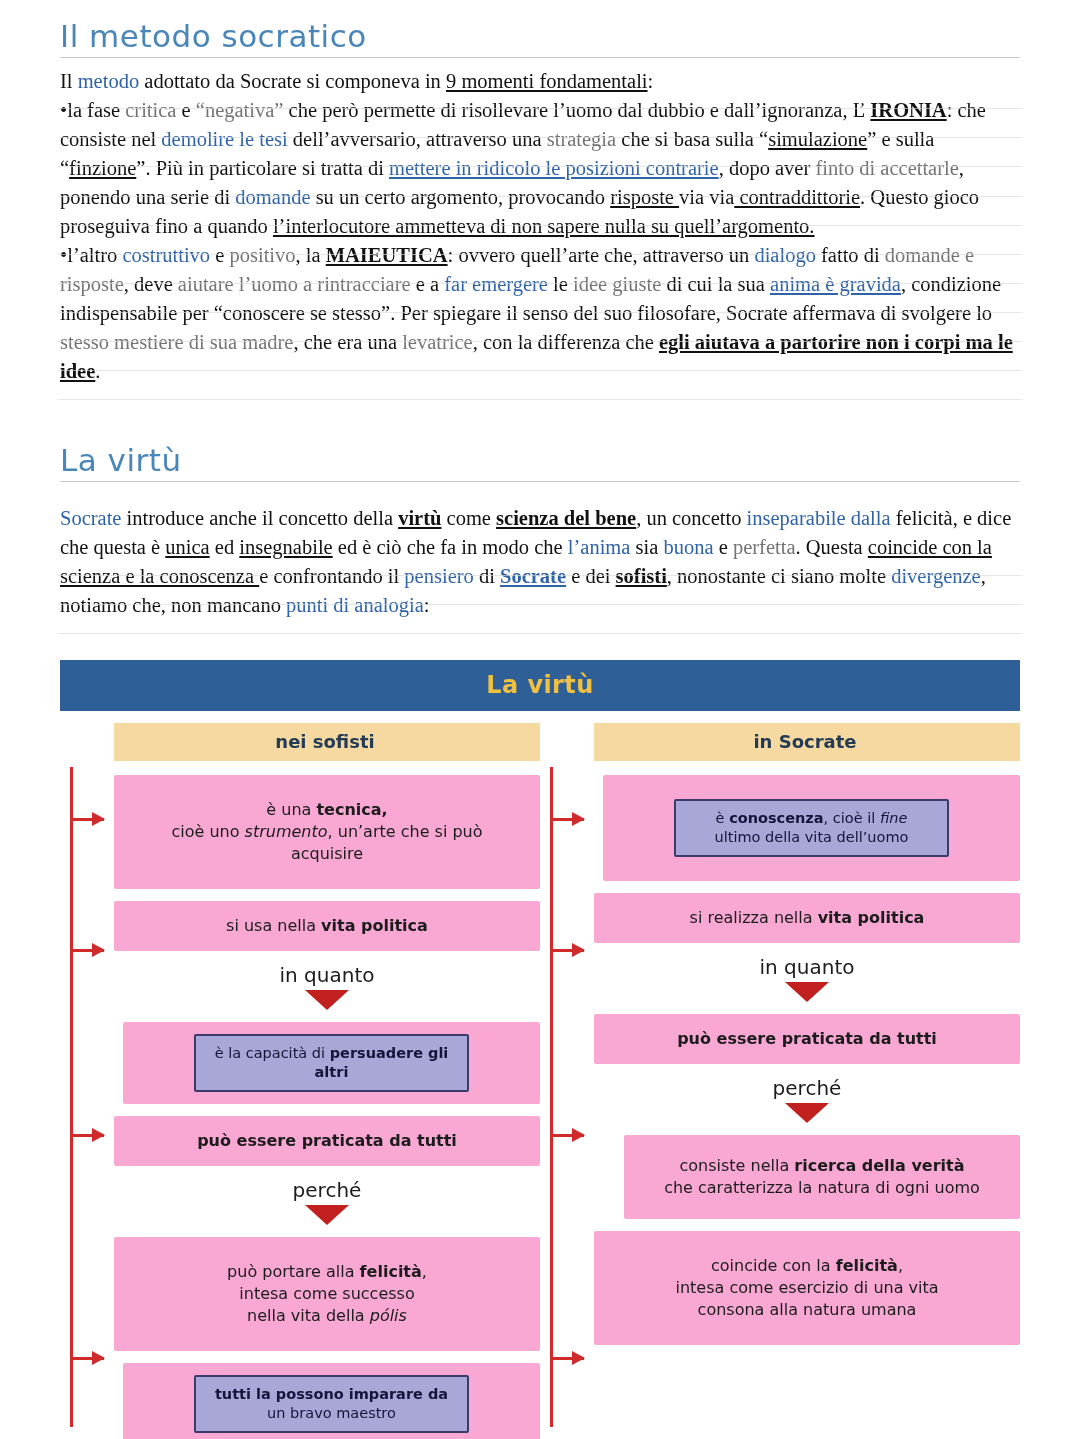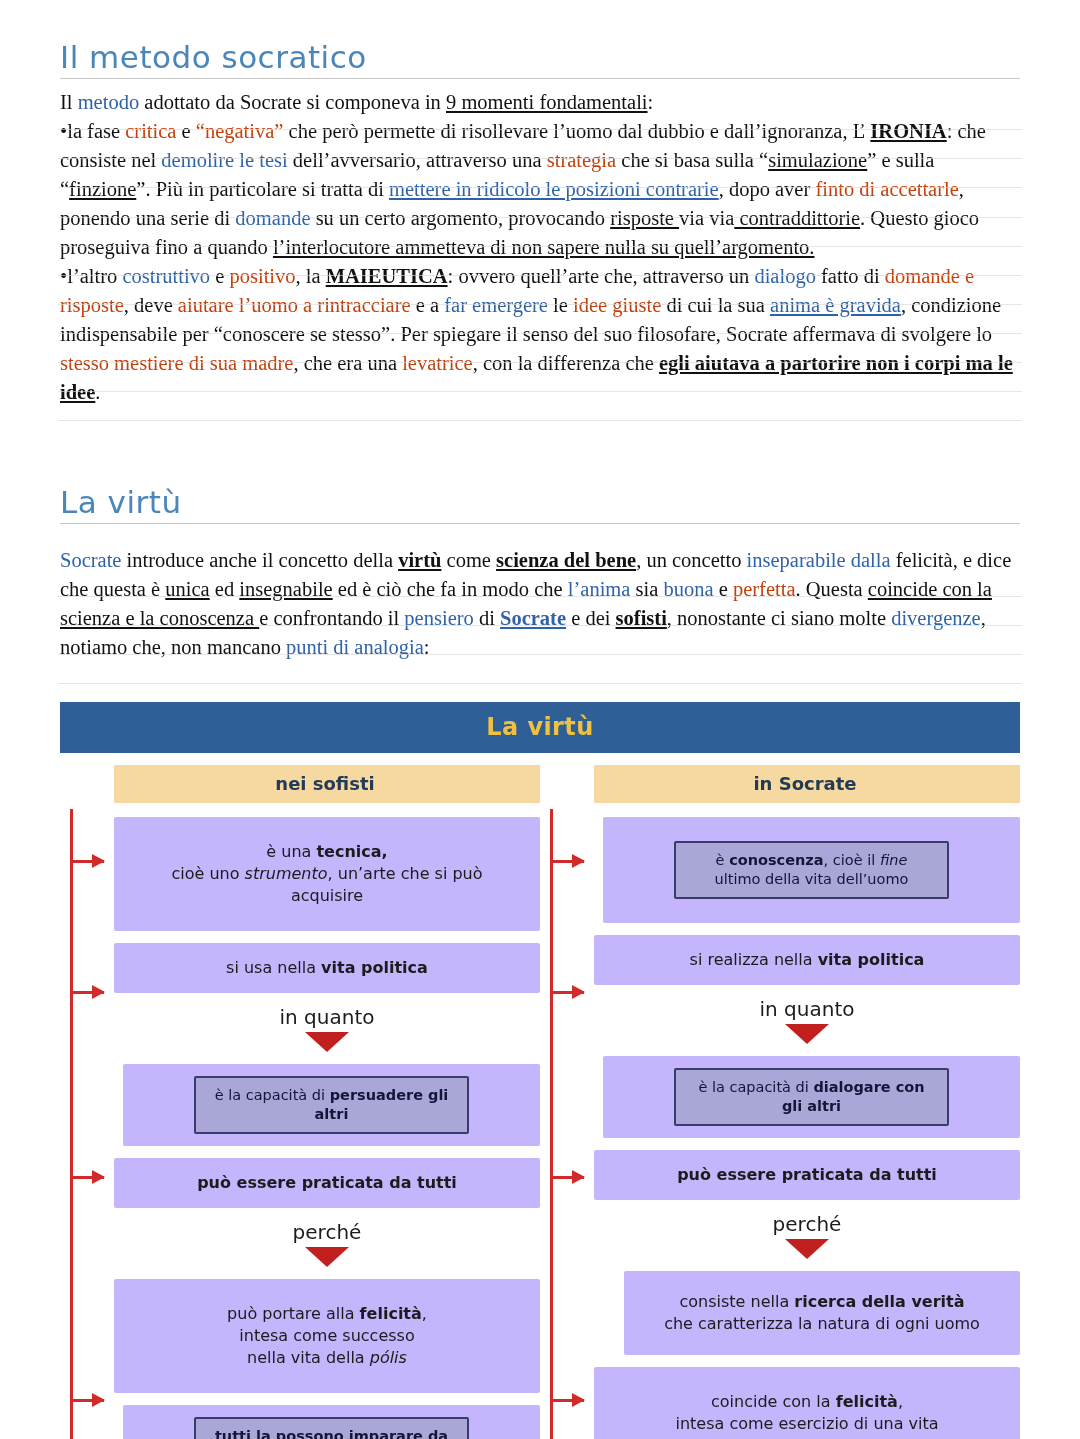--- a/index.html
+++ b/index.html
@@ -30,35 +30,35 @@
     font-size: 31px;
     letter-spacing: 0.5px;
     margin: 0;
     padding: 0 0 2px 60px;
   }
   .heading-rule {
     border-bottom: 1px solid #c9c9c9;
     margin: 0 60px 0 60px;
     height: 1px;
   }
-  .heading-wrap { padding-top: 18px; margin-top: 21px; }
+  .heading-wrap { padding-top: 18px; }
   .heading-wrap.second { padding-top: 56px; }
 
   
   .body-text {
     font-size: 20.5px;
     line-height: 29px;
     padding: 9px 60px 0 60px;
     text-align: left;
     color: #111111;
   }
   .body-text p { margin: 0; }
 
   .blue { color: #2f63a8; }
-  .green { color: #c2410c; }
+  .green { color: #737373; }
   .b { font-weight: normal; }
   .u { text-decoration: underline; }
   .bu { font-weight: bold; text-decoration: underline; text-align: right; }
   .bullet { font-size: 20.5px; }
 
   
   .ruled {
     position: absolute;
     left: 58px;
     right: 58px;
@@ -97,21 +97,21 @@
     background: #f5d9a0;
     color: #243b56;
     font-family: "DejaVu Sans", sans-serif;
     font-weight: bold;
     font-size: 18px;
     text-align: center;
     padding: 8px 4px 9px 0;
     margin-bottom: 14px;
   }
   .node {
-    background: #c4b5fd;
+    background: #f9a8d4;
     font-family: "DejaVu Sans", sans-serif;
     font-size: 16px;
     color: #1c1c1c;
     text-align: center;
     padding: 14px 10px;
     line-height: 22px;
     margin-bottom: 12px;
     border-radius: 2px;
   }
   .node.tall { padding: 20px 14px; margin-left: 30px; }
@@ -290,25 +290,20 @@
           </div>
         </div>
 
         <div class="node">
           si realizza nella <span class="sb">vita politica</span>
         </div>
 
         <div class="connector">in quanto</div>
         <div class="down-arrow"></div>
 
-        <div class="node boxrow">
-          <div class="inner-box">
-            è la capacità di <span class="sb">dialogare con gli altri</span>
-          </div>
-        </div>
 
         <div class="node">
           <span class="sb">può essere praticata da tutti</span>
         </div>
 
         <div class="connector">perché</div>
         <div class="down-arrow"></div>
 
         <div class="node tall">
           consiste nella <span class="sb">ricerca della verità</span><br>

